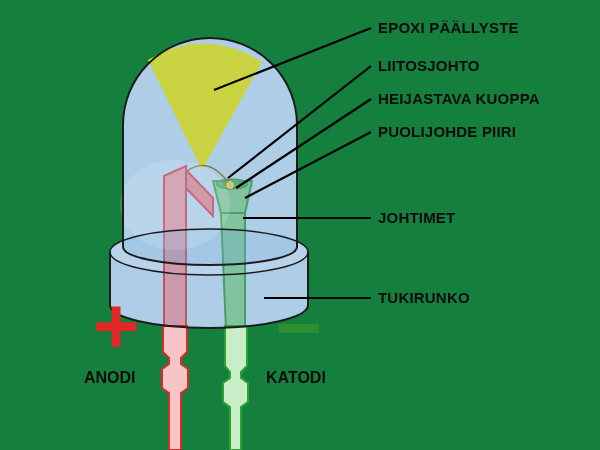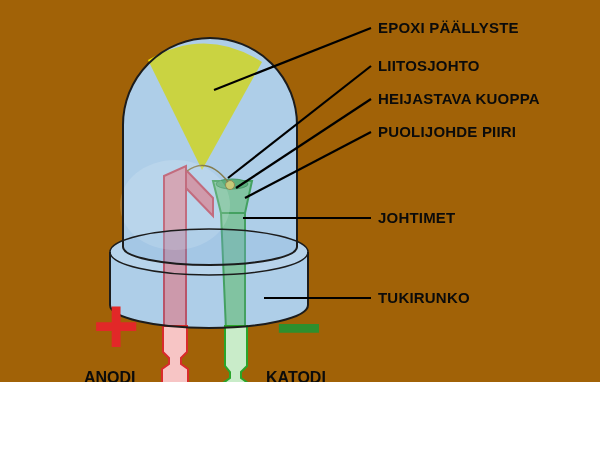--- a/index.html
+++ b/index.html
@@ -1,16 +1,16 @@
 <!DOCTYPE html>
 <html><head>
 <meta charset="utf-8">
 <style>
   html,body{margin:0;padding:0;background:#ffffff;}
-  .stage{width:600px;height:382px;position:relative;background:#a16207;overflow:hidden;}
+  .stage{width:600px;height:450px;position:relative;background:#15803d;overflow:hidden;}
   svg{display:block;}
   .callout-label{font-family:"Liberation Sans",sans-serif;font-weight:700;font-size:15px;fill:#0b0b0b;letter-spacing:.2px;}
   .terminal-label{font-family:"Liberation Sans",sans-serif;font-weight:700;font-size:16px;fill:#0b0b0b;}
   .polarity{font-family:"Liberation Sans",sans-serif;font-weight:700;font-size:80px;}
   .leader{stroke:#000000;stroke-width:2.2;}
 </style>
 </head>
 <body>
 
 <div class="stage">

